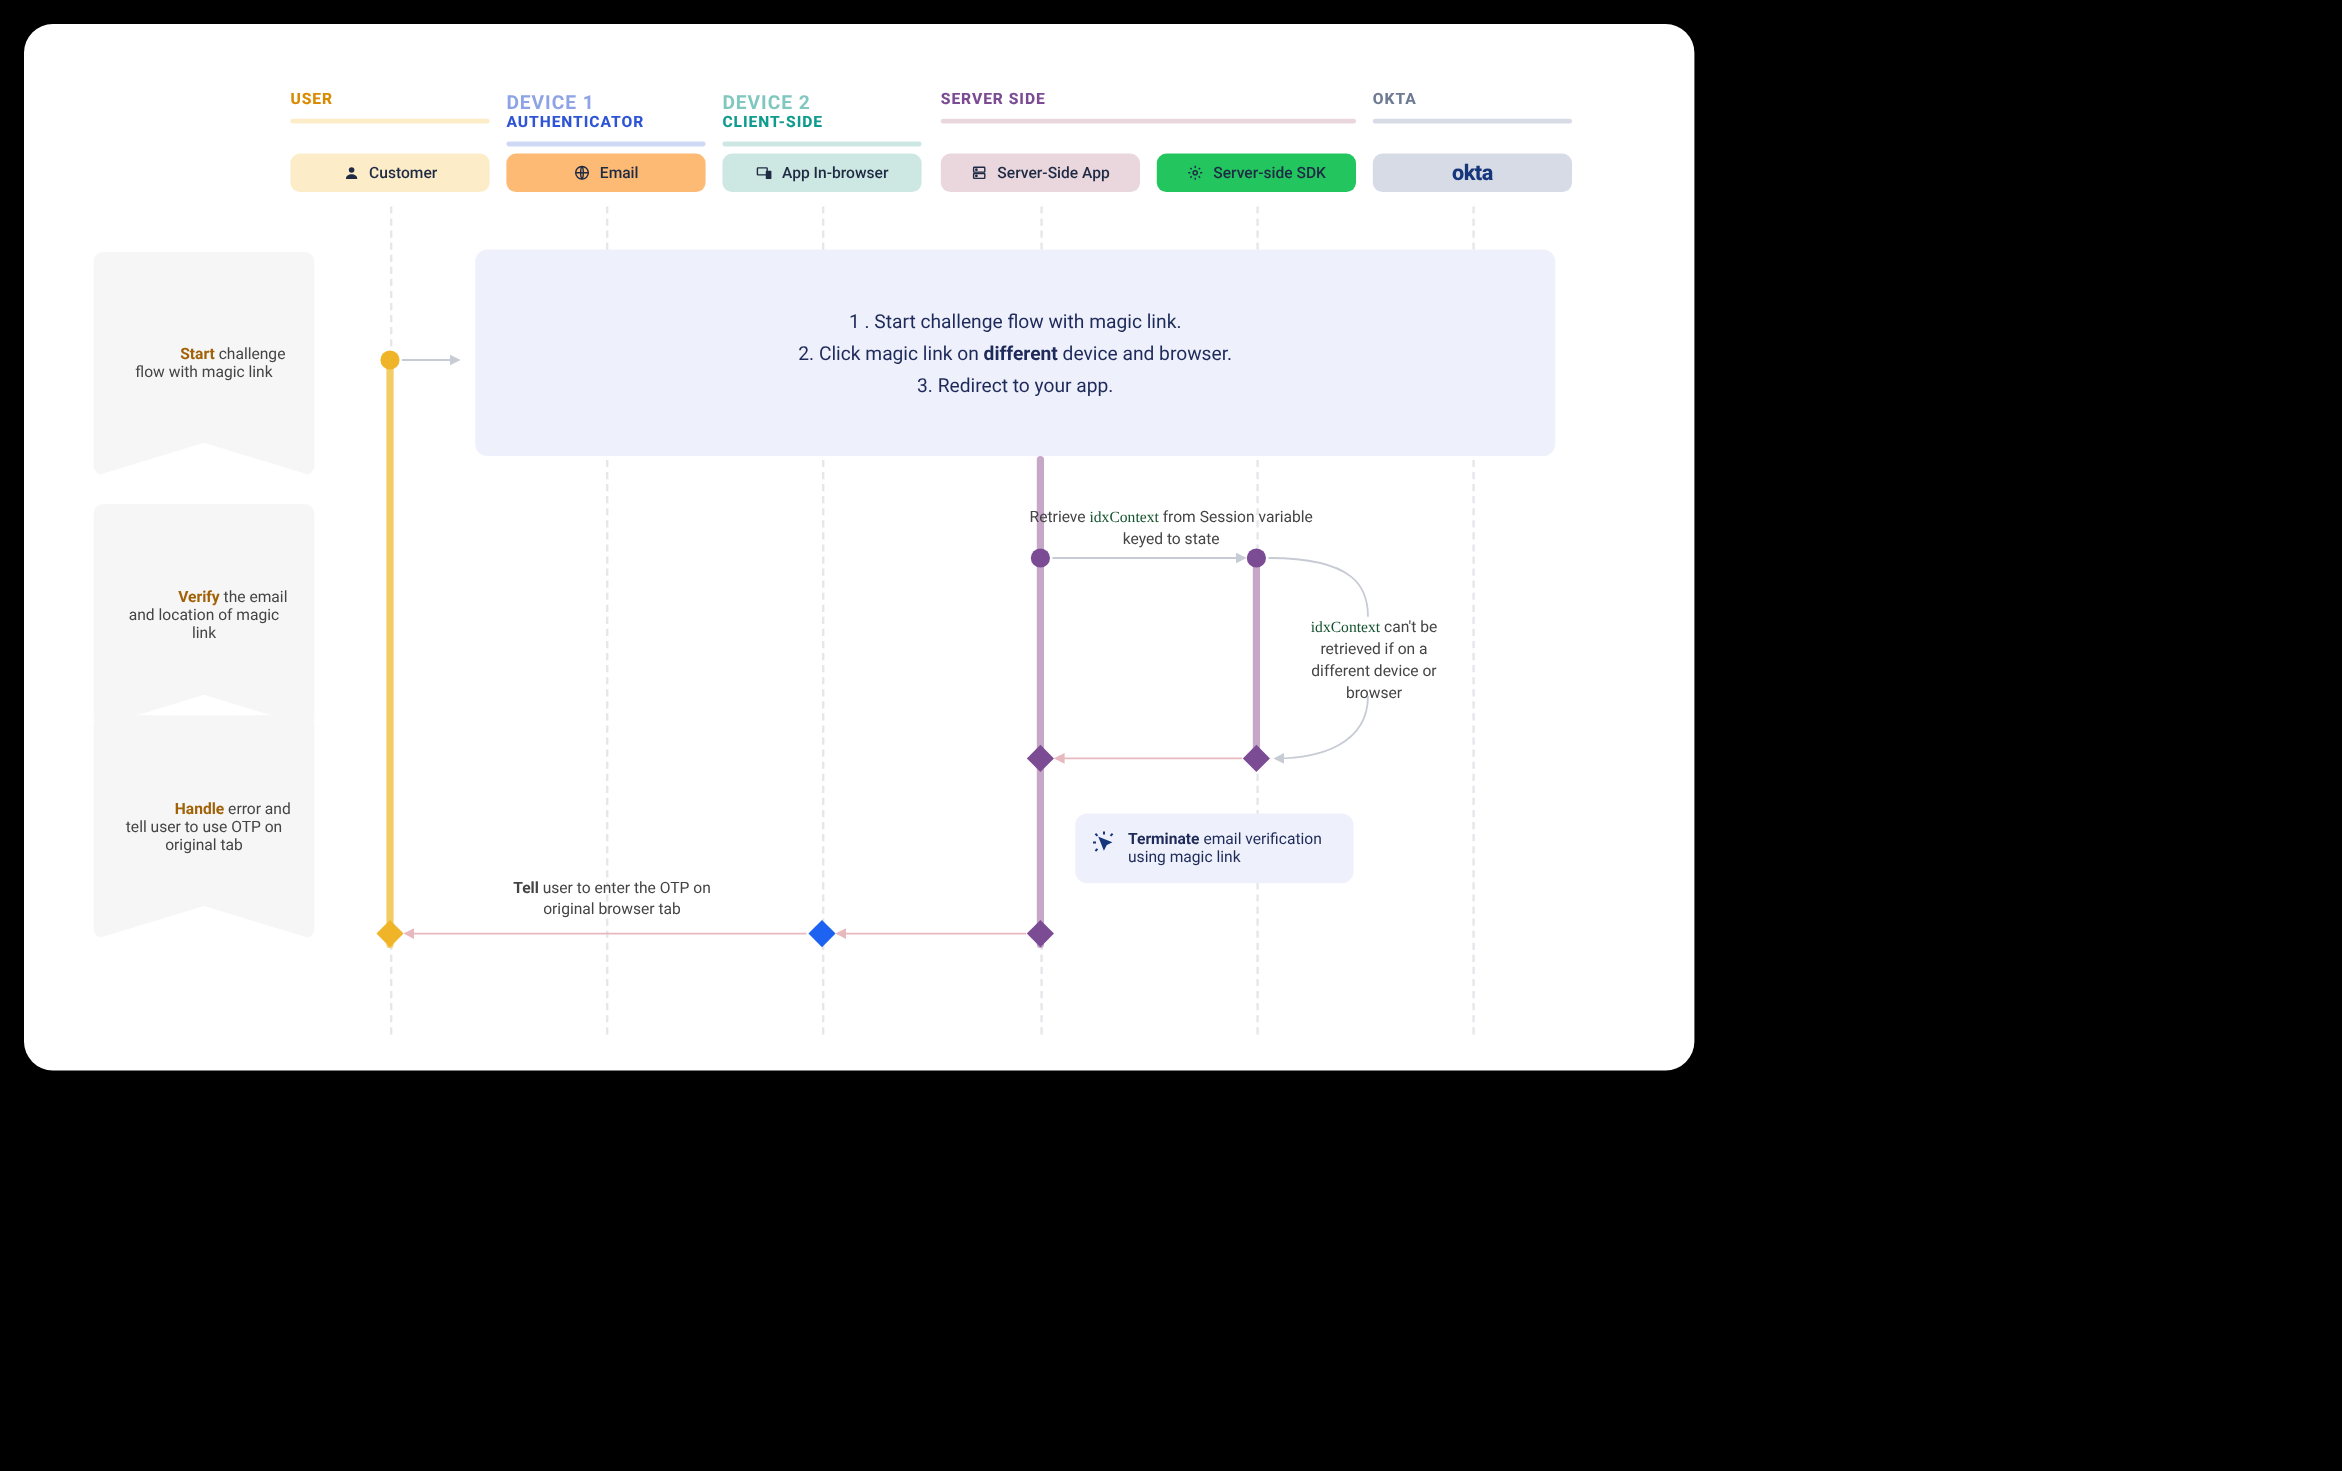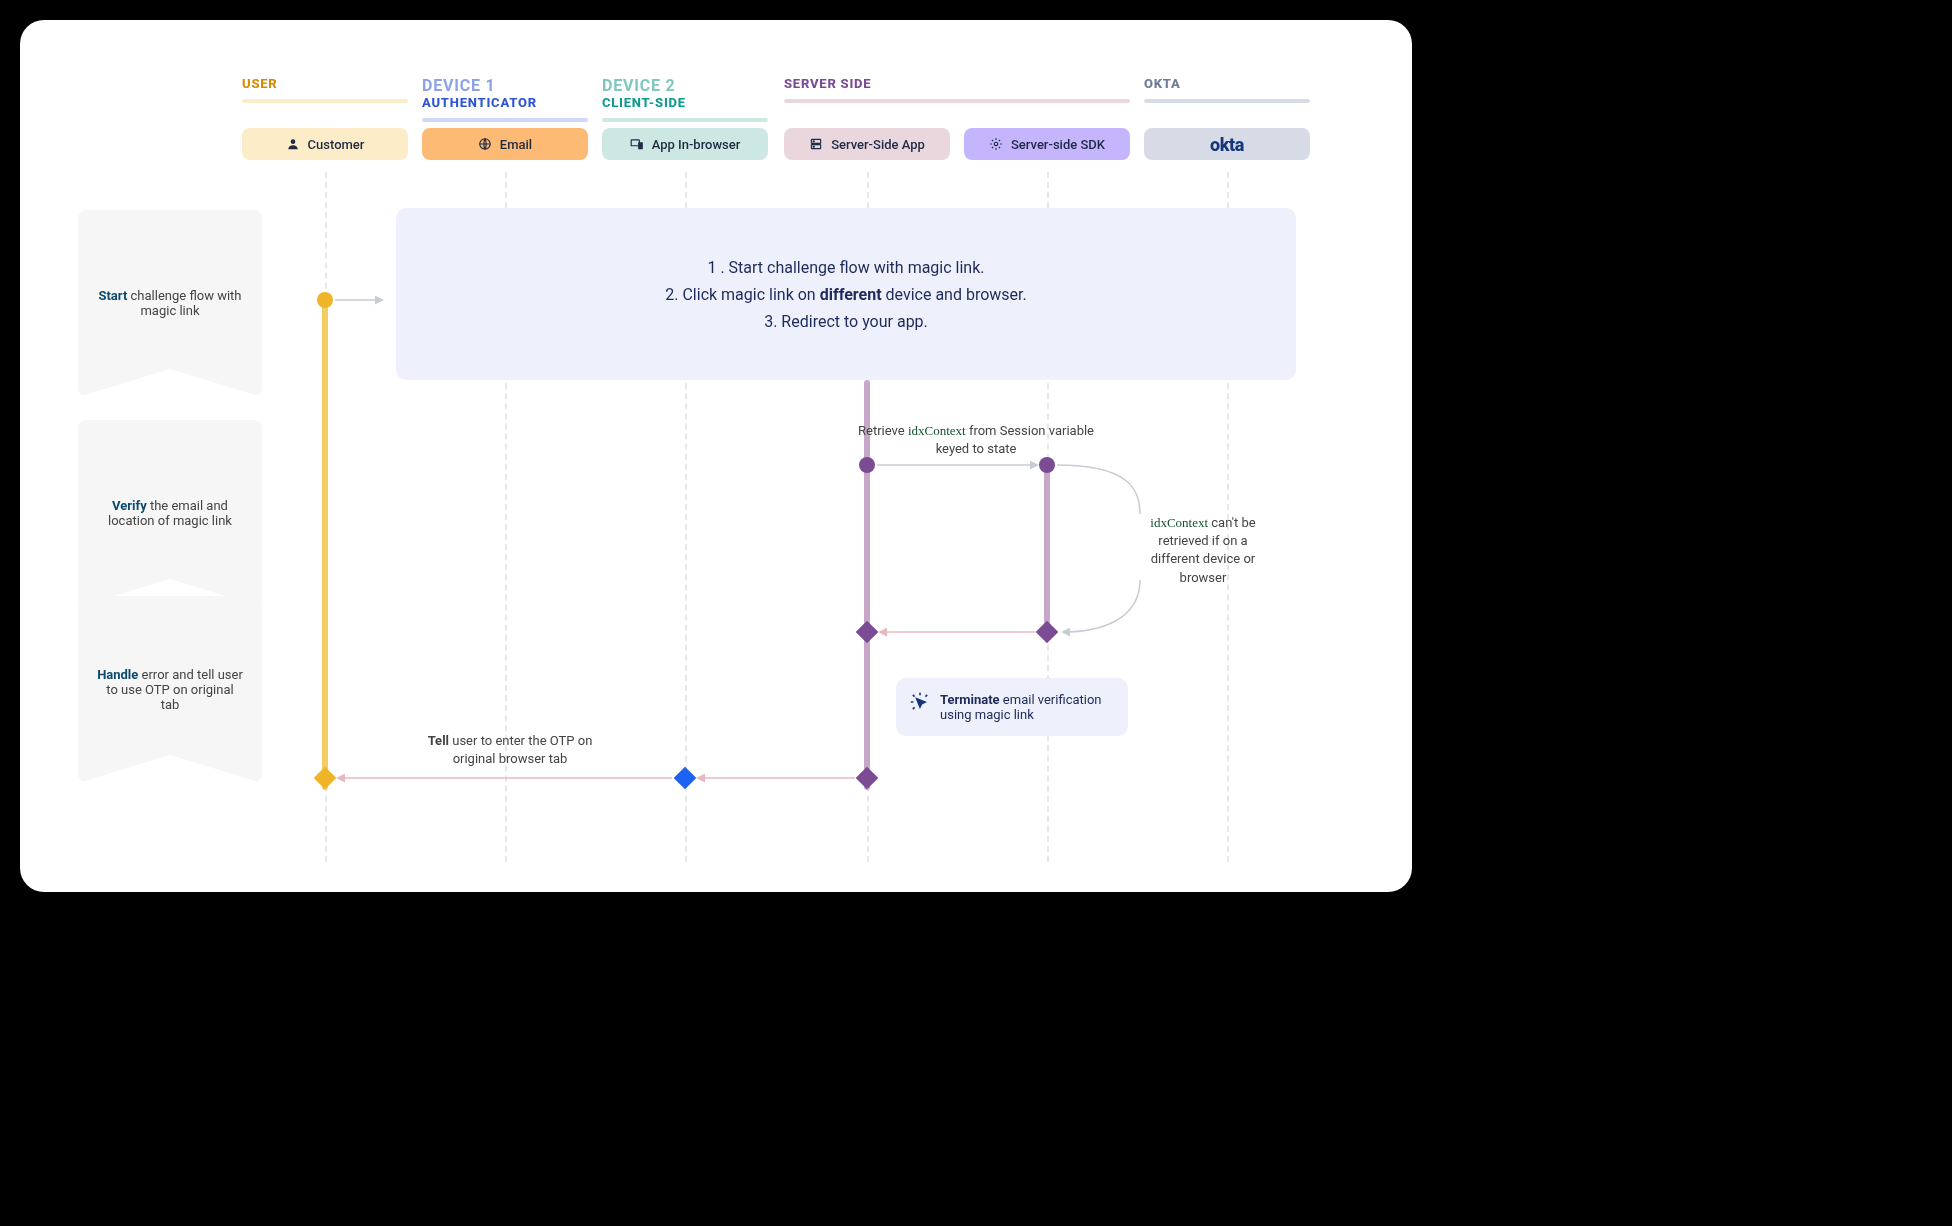--- a/index.html
+++ b/index.html
@@ -6,21 +6,21 @@
   body{background:#000;font-family:-apple-system,BlinkMacSystemFont,"Segoe UI",Roboto,Helvetica,Arial,sans-serif;padding:20px;}
   .canvas{width:1392px;height:872px;background:#fff;border-radius:24px;position:relative;overflow:hidden;}
   .col-head{position:absolute;top:56px;text-align:left;}
   .col-head .line1{font-size:16px;font-weight:700;letter-spacing:.05em;}
   .col-head .line2{font-size:13px;font-weight:800;letter-spacing:.06em;}
   .head-rule{height:4px;border-radius:2px;margin-top:8px;}
   .lane-box{position:absolute;top:108px;height:32px;border-radius:8px;display:flex;align-items:center;justify-content:center;gap:8px;font-size:13px;font-weight:500;color:#1f2a44;}
   .lane-box .icon{width:14px;height:14px;display:inline-flex;align-items:center;justify-content:center;}
   .step-card{position:absolute;left:58px;width:184px;height:186px;background:#f6f6f7;border-radius:8px;display:flex;align-items:center;justify-content:center;text-align:center;font-size:13px;color:#444;padding:0 18px;}
   .step-card:after{content:"";position:absolute;bottom:-1px;left:0;right:0;height:28px;background:#fff;clip-path:polygon(0 100%,50% 0,100% 100%);}
-  .step-card b{color:#0c4a6e;}
+  .step-card b{color:#a16207;margin-left:48px;}
   .vline{position:absolute;top:152px;bottom:30px;width:0;border-left:2px dashed #e5e7eb;}
   .swim{position:absolute;width:6px;border-radius:3px;}
   .big-panel{position:absolute;left:376px;top:188px;width:900px;height:172px;background:#eef1fb;border-radius:10px;display:flex;flex-direction:column;align-items:center;justify-content:center;gap:8px;color:#1e2a5a;font-size:16px;}
   .big-panel .row{display:block;}
   .big-panel b{font-weight:700;}
   .msg{position:absolute;font-size:13px;color:#444;text-align:center;line-height:1.4;}
   .code{font-family:Liberation Serif, serif;color:#14532d;}
   .terminate{position:absolute;left:876px;top:658px;width:232px;background:#eef1fb;border-radius:10px;padding:14px 14px 14px 44px;font-size:13px;color:#1e2a5a;}
   .terminate b{font-weight:700;}
   .terminate .ticon{position:absolute;left:14px;top:14px;width:20px;height:20px;color:#16357a;}
@@ -88,21 +88,21 @@
     <span class="icon">
         <svg viewBox="0 0 24 24" width="14" height="14" fill="none" stroke="#1f2a44" stroke-width="2">
           <rect x="4" y="4" width="16" height="7" rx="1"></rect>
           <rect x="4" y="13" width="16" height="7" rx="1"></rect>
           <circle cx="8" cy="7.5" r="1" fill="#1f2a44"></circle>
           <circle cx="8" cy="16.5" r="1" fill="#1f2a44"></circle>
         </svg>
       </span>
     <span>Server-Side App</span>
   </div>
-  <div class="lane-box" style="left:944px;width:166px;background:#c4b5fd">
+  <div class="lane-box" style="left:944px;width:166px;background:#22c55e">
     <span class="icon">
         <svg viewBox="0 0 24 24" width="14" height="14" fill="none" stroke="#1f2a44" stroke-width="2">
           <circle cx="12" cy="12" r="3"></circle>
           <path d="M12 2v3M12 19v3M2 12h3M19 12h3M5 5l2 2M17 17l2 2M19 5l-2 2M7 17l-2 2"></path>
         </svg>
       </span>
     <span>Server-side SDK</span>
   </div>
   <div class="lane-box" style="left:1124px;width:166px;background:#d6dbe6">
     <span class="okta-logo">okta</span>
@@ -132,21 +132,21 @@
   </div>
 
   <div class="swim" style="left:302px;top:280px;height:490px;background:#f3cc64"></div>
   <div class="swim" style="left:844px;top:360px;height:410px;background:#c6a7c8"></div>
   <div class="swim" style="left:1024px;top:440px;height:178px;background:#c6a7c8"></div>
 
   <div class="msg" style="left:838px;top:402px;width:236px;">
     <span>Retrieve </span><span class="code">idxContext</span><span> from Session variable keyed to state</span>
   </div>
 
-  <div class="msg" style="left:1113px;top:494px;width:140px;">
+  <div class="msg" style="left:1055px;top:494px;width:140px;">
     <span class="code">idxContext</span><span> can't be retrieved if on a different device or browser</span>
   </div>
 
   <div class="terminate">
     <span class="ticon">
       <svg viewBox="0 0 24 24" width="20" height="20" fill="none" stroke="#16357a" stroke-width="2">
           <path d="M8 8l10 4-4 2-2 4z" fill="#16357a"></path>
           <path d="M4 12H1M12 4V1M5.5 5.5 3.4 3.4M18.5 5.5l2.1-2.1M5.5 18.5l-2.1 2.1"></path>
         </svg>
     </span>

